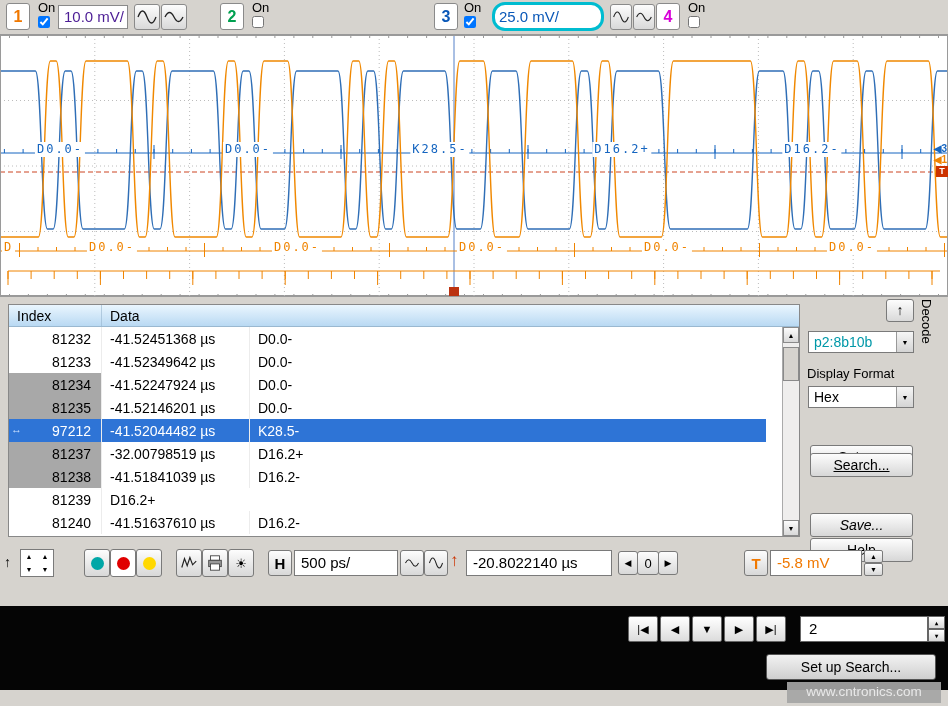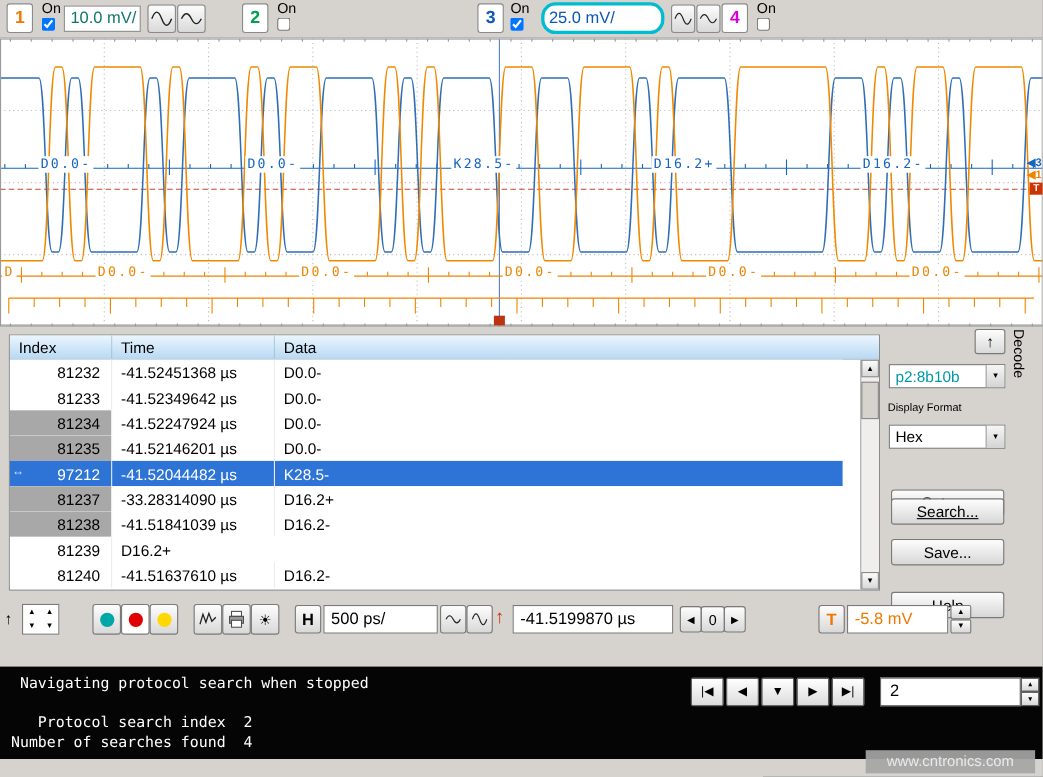--- a/index.html
+++ b/index.html
@@ -54,21 +54,21 @@
 
   
   .upbtn{position:absolute;left:886px;top:299px;width:28px;height:23px;background:linear-gradient(#fdfdfd,#d9d9d9);
          border:1px solid #7a7a7a;border-radius:3px;text-align:center;font-weight:bold;font-size:14px;line-height:21px}
   .decode-vert{position:absolute;left:919px;top:299px;writing-mode:vertical-rl;font-size:13px}
   .combo{position:absolute;left:808px;width:106px;height:22px;background:#fff;border:1px solid #7a7a7a;
          display:flex;align-items:center}
   .combo .val{flex:1;padding-left:5px;font-size:14px;white-space:nowrap}
   .combo .arr{width:17px;height:100%;background:linear-gradient(#f6f6f6,#d4d4d4);border-left:1px solid #999;
               font-size:7px;display:flex;align-items:center;justify-content:center}
-  .dflabel{position:absolute;left:807px;top:366px;font-size:10px}
+  .dflabel{position:absolute;left:807px;top:366px;font-size:13px}
   .sbtn{position:absolute;left:810px;width:103px;height:24px;background:linear-gradient(#fdfdfd,#d7d7d7);
         border:1px solid #7a7a7a;border-radius:3px;font-size:14px;text-align:center;line-height:22px}
 
   
   .tb{position:absolute;left:0;top:542px;width:948px;height:42px}
   .tb .abs{position:absolute}
   .tbtn{background:linear-gradient(#fdfdfd,#d8d8d8);border:1px solid #7a7a7a;border-radius:3px;
         display:flex;align-items:center;justify-content:center}
   .tfield{background:#fff;border:1px solid #7a7a7a;font-size:15px;padding-left:6px;line-height:24px;height:26px;white-space:nowrap}
   .circ{width:13px;height:13px;border-radius:50%}
@@ -107,21 +107,21 @@
 <body>
 
 <div id="app">
 
   <div class="topbar">
     <div class="ch-btn" style="left: 6px; color: rgb(240, 120, 0);">1</div>
     <div class="on-wrap" style="left:38px">
       <span class="on-lbl">On</span>
       <input type="checkbox" checked="" style="">
     </div>
-    <div class="scale-field" style="left: 58px; width: 70px; color: #0f766e;">10.0 mV/</div>
+    <div class="scale-field" style="left: 58px; width: 70px; color: #4c1d95;">10.0 mV/</div>
     <div class="mini-btn" style="left:134px">
       <svg width="22" height="22" viewBox="0 0 22 22">
           <path d="M2 11 C5 3 8 3 11 11 C14 19 17 19 20 11" fill="none" stroke="#222" stroke-width="1.3"></path>
         </svg>
     </div>
     <div class="mini-btn" style="left:161px">
       <svg width="22" height="22" viewBox="0 0 22 22">
           <path d="M2 11 C5 5 8 5 11 11 C14 17 17 17 20 11" fill="none" stroke="#222" stroke-width="1.3"></path>
         </svg>
     </div>
@@ -196,21 +196,20 @@
       <span class="dlabel" style="color: rgb(240, 132, 0); top: 205px; left: 667px;">D0.0-</span>
       <span class="dlabel" style="color: rgb(240, 132, 0); top: 205px; left: 852px;">D0.0-</span>
       <div class="gmark" style="top: 109px; color: rgb(21, 101, 192);">◀3</div>
       <div class="gmark" style="top: 120px; color: rgb(240, 132, 0);">◀1</div>
       <div class="tmark" style="background: rgb(204, 51, 0);">T</div>
     </div>
 
   <div class="listing">
     <div class="lhead">
       <div class="c c1">Index</div>
-      <div class="c c2">Time</div>
       <div class="c c3">Data</div>
     </div>
     <div id="rows">
         <div class="lrow">
           <div class="c c1">81232</div>
           <div class="c c2">-41.52451368 µs</div>
           <div class="c c3">D0.0-</div>
         </div>
         <div class="lrow">
           <div class="c c1">81233</div>
@@ -228,21 +227,21 @@
           <div class="c c3">D0.0-</div>
         </div>
         <div class="lrow sel">
           <div class="c c1">97212</div>
           <div class="c c2">-41.52044482 µs</div>
           <div class="c c3">K28.5-</div>
           <span class="selmark">↔</span>
         </div>
         <div class="lrow">
           <div class="c c1 gray">81237</div>
-          <div class="c c2">-33.28314090 µs</div>
+          <div class="c c2">-32.00798519 µs</div>
           <div class="c c3">D16.2+</div>
         </div>
         <div class="lrow">
           <div class="c c1 gray">81238</div>
           <div class="c c2">-41.51841039 µs</div>
           <div class="c c3">D16.2-</div>
         </div>
         <div class="lrow">
           <div class="c c1">81239</div>
           <div class="c c3">D16.2+</div>
@@ -267,21 +266,21 @@
     <span class="arr">▼</span>
   </div>
   <div class="dflabel">Display Format</div>
   <div class="combo" style="top:386px">
     <span class="val">Hex</span>
     <span class="arr">▼</span>
   </div>
   <div id="side-buttons">
       <div class="sbtn" style="top: 445px; font-style: italic;">Setup...</div>
       <div class="sbtn" style="top: 453px; text-decoration: underline;">Search...</div>
-      <div class="sbtn" style="top: 490px;">Save...</div>
+      <div class="sbtn" style="top: 513px; font-style: italic;">Save...</div>
       <div class="sbtn" style="top: 521px; margin-top: 17px;">Help</div>
     </div>
 
   <div class="tb">
     <div class="abs" style="left:4px;top:12px;font-size:14px;font-weight:bold">↑</div>
     <div class="abs dualspin">
       <span>▲</span>
         <span>▲</span>
         <span>▼</span>
         <span>▼</span>
@@ -316,49 +315,45 @@
       <svg width="16" height="16" viewBox="0 0 22 22">
           <path d="M2 11 C5 5 8 5 11 11 C14 17 17 17 20 11" fill="none" stroke="#222" stroke-width="1.4"></path>
         </svg>
     </div>
     <div class="abs tbtn" style="left:424px;top:8px;width:24px;height:26px">
       <svg width="16" height="16" viewBox="0 0 22 22">
           <path d="M2 11 C5 2 8 2 11 11 C14 20 17 20 20 11" fill="none" stroke="#222" stroke-width="1.4"></path>
         </svg>
     </div>
     <div class="abs" style="left:450px;top:9px;color:#cc3300;font-weight:bold;font-size:17px">↑</div>
-    <div class="abs tfield" style="left:466px;top:8px;width:146px">-41.5199870 µs</div>
+    <div class="abs tfield" style="left:466px;top:8px;width:146px">-20.8022140 µs</div>
     <div class="abs tbtn" style="left:618px;top:9px;width:20px;height:24px;font-size:9px">◀</div>
     <div class="abs tbtn" style="left:637px;top:9px;width:22px;height:24px;font-size:13px">0</div>
     <div class="abs tbtn" style="left:658px;top:9px;width:20px;height:24px;font-size:9px">▶</div>
     <div class="abs tbtn" style="left:744px;top:8px;width:24px;height:26px;color:#f07800;font-weight:bold;font-size:15px">T</div>
     <div class="abs tfield" style="left:770px;top:8px;width:92px;color:#f07800">-5.8 mV</div>
     <div class="abs" style="left:864px;top:8px;width:19px;height:26px;display:flex;flex-direction:column">
       <div class="tbtn" style="flex:1;font-size:7px;border-radius:2px">▲</div>
       <div class="tbtn" style="flex:1;font-size:7px;border-radius:2px">▼</div>
     </div>
   </div>
 
 
   <div class="navpanel">
-    <div id="msg">
-      <div> Navigating protocol search when stopped</div>
-      <div>   Protocol search index  2</div>
-      <div>Number of searches found  4</div>
-    </div>
     <div id="nav-buttons">
         <div class="navbtn" style="left: 628px;">|◀</div>
         <div class="navbtn" style="left: 660px;">◀</div>
         <div class="navbtn" style="left: 692px;">▼</div>
         <div class="navbtn" style="left: 724px;">▶</div>
         <div class="navbtn" style="left: 756px;">▶|</div>
       </div>
     <div class="navfield">2</div>
     <div class="navspin">
       <div>▲</div>
       <div>▼</div>
     </div>
+    <div class="setupbtn">Set up Search...</div>
   </div>
 
   <div class="strip"></div>
   <div class="watermark">www.cntronics.com</div>
 
 </div>
 
 </body></html>

